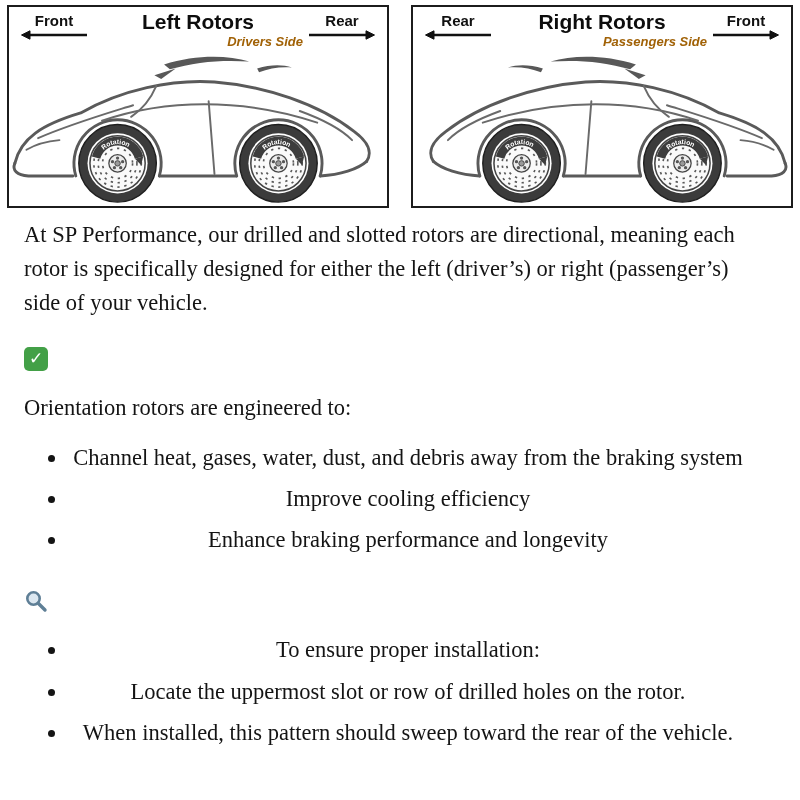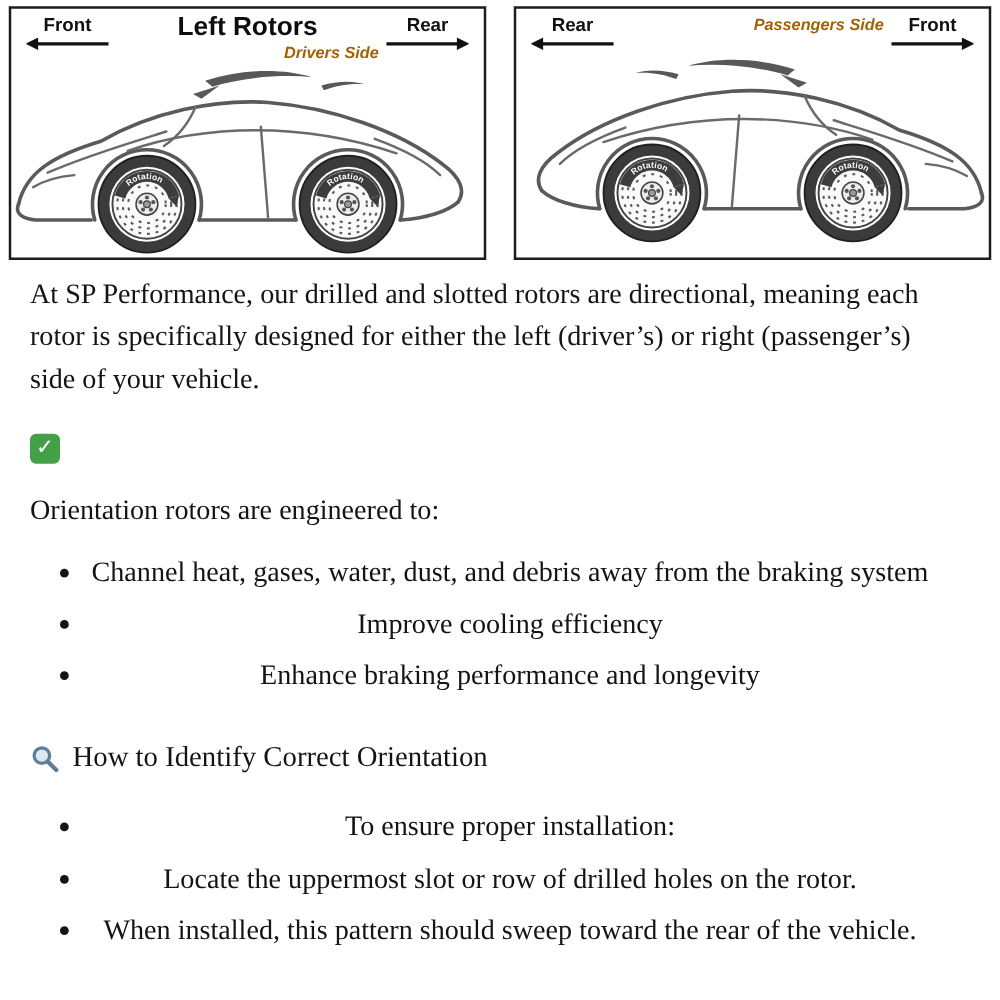--- a/index.html
+++ b/index.html
@@ -120,20 +120,21 @@
   <div class="panel">
     <div class="panel-head">
       <div class="dir">
         <span class="lbl">Rear</span>
         <svg width="66" height="10" viewBox="0 0 66 10">
           <line class="arrow-ink" x1="7" y1="5" x2="66" y2="5" stroke-width="2.6"></line>
           <polygon class="arrow-ink" points="9,0.8 0.5,5 9,9.2"></polygon>
         </svg>
       </div>
       <div class="panel-title-wrap">
+        <div class="panel-title">Right Rotors</div>
         <div class="panel-sub">Passengers Side</div>
       </div>
       <div class="dir">
         <span class="lbl">Front</span>
         <svg width="66" height="10" viewBox="0 0 66 10">
           <line class="arrow-ink" x1="0" y1="5" x2="59" y2="5" stroke-width="2.6"></line>
           <polygon class="arrow-ink" points="57,0.8 65.5,5 57,9.2"></polygon>
         </svg>
       </div>
     </div>
@@ -171,21 +172,20 @@
     <li>Channel heat, gases, water, dust, and debris away from the braking system</li>
     <li>Improve cooling efficiency</li>
     <li>Enhance braking performance and longevity</li>
   </ul>
 
   <div class="sec-head regular">
     <svg class="mag-icon" width="24" height="24" viewBox="0 0 24 24">
       <circle cx="9.5" cy="9.5" r="6.2" fill="#dcE7f0" stroke="#5f7f96" stroke-width="2.6"></circle>
       <line x1="14.2" y1="14.2" x2="21" y2="21" stroke="#5f7f96" stroke-width="3.4" stroke-linecap="round"></line>
     </svg>
-    <span>How to Identify Correct Orientation</span>
   </div>
 
   <ul class="bullets">
     <li>To ensure proper installation:</li>
     <li>Locate the uppermost slot or row of drilled holes on the rotor.</li>
     <li>When installed, this pattern should sweep toward the rear of the vehicle.</li>
   </ul>
 
 </div>
 

